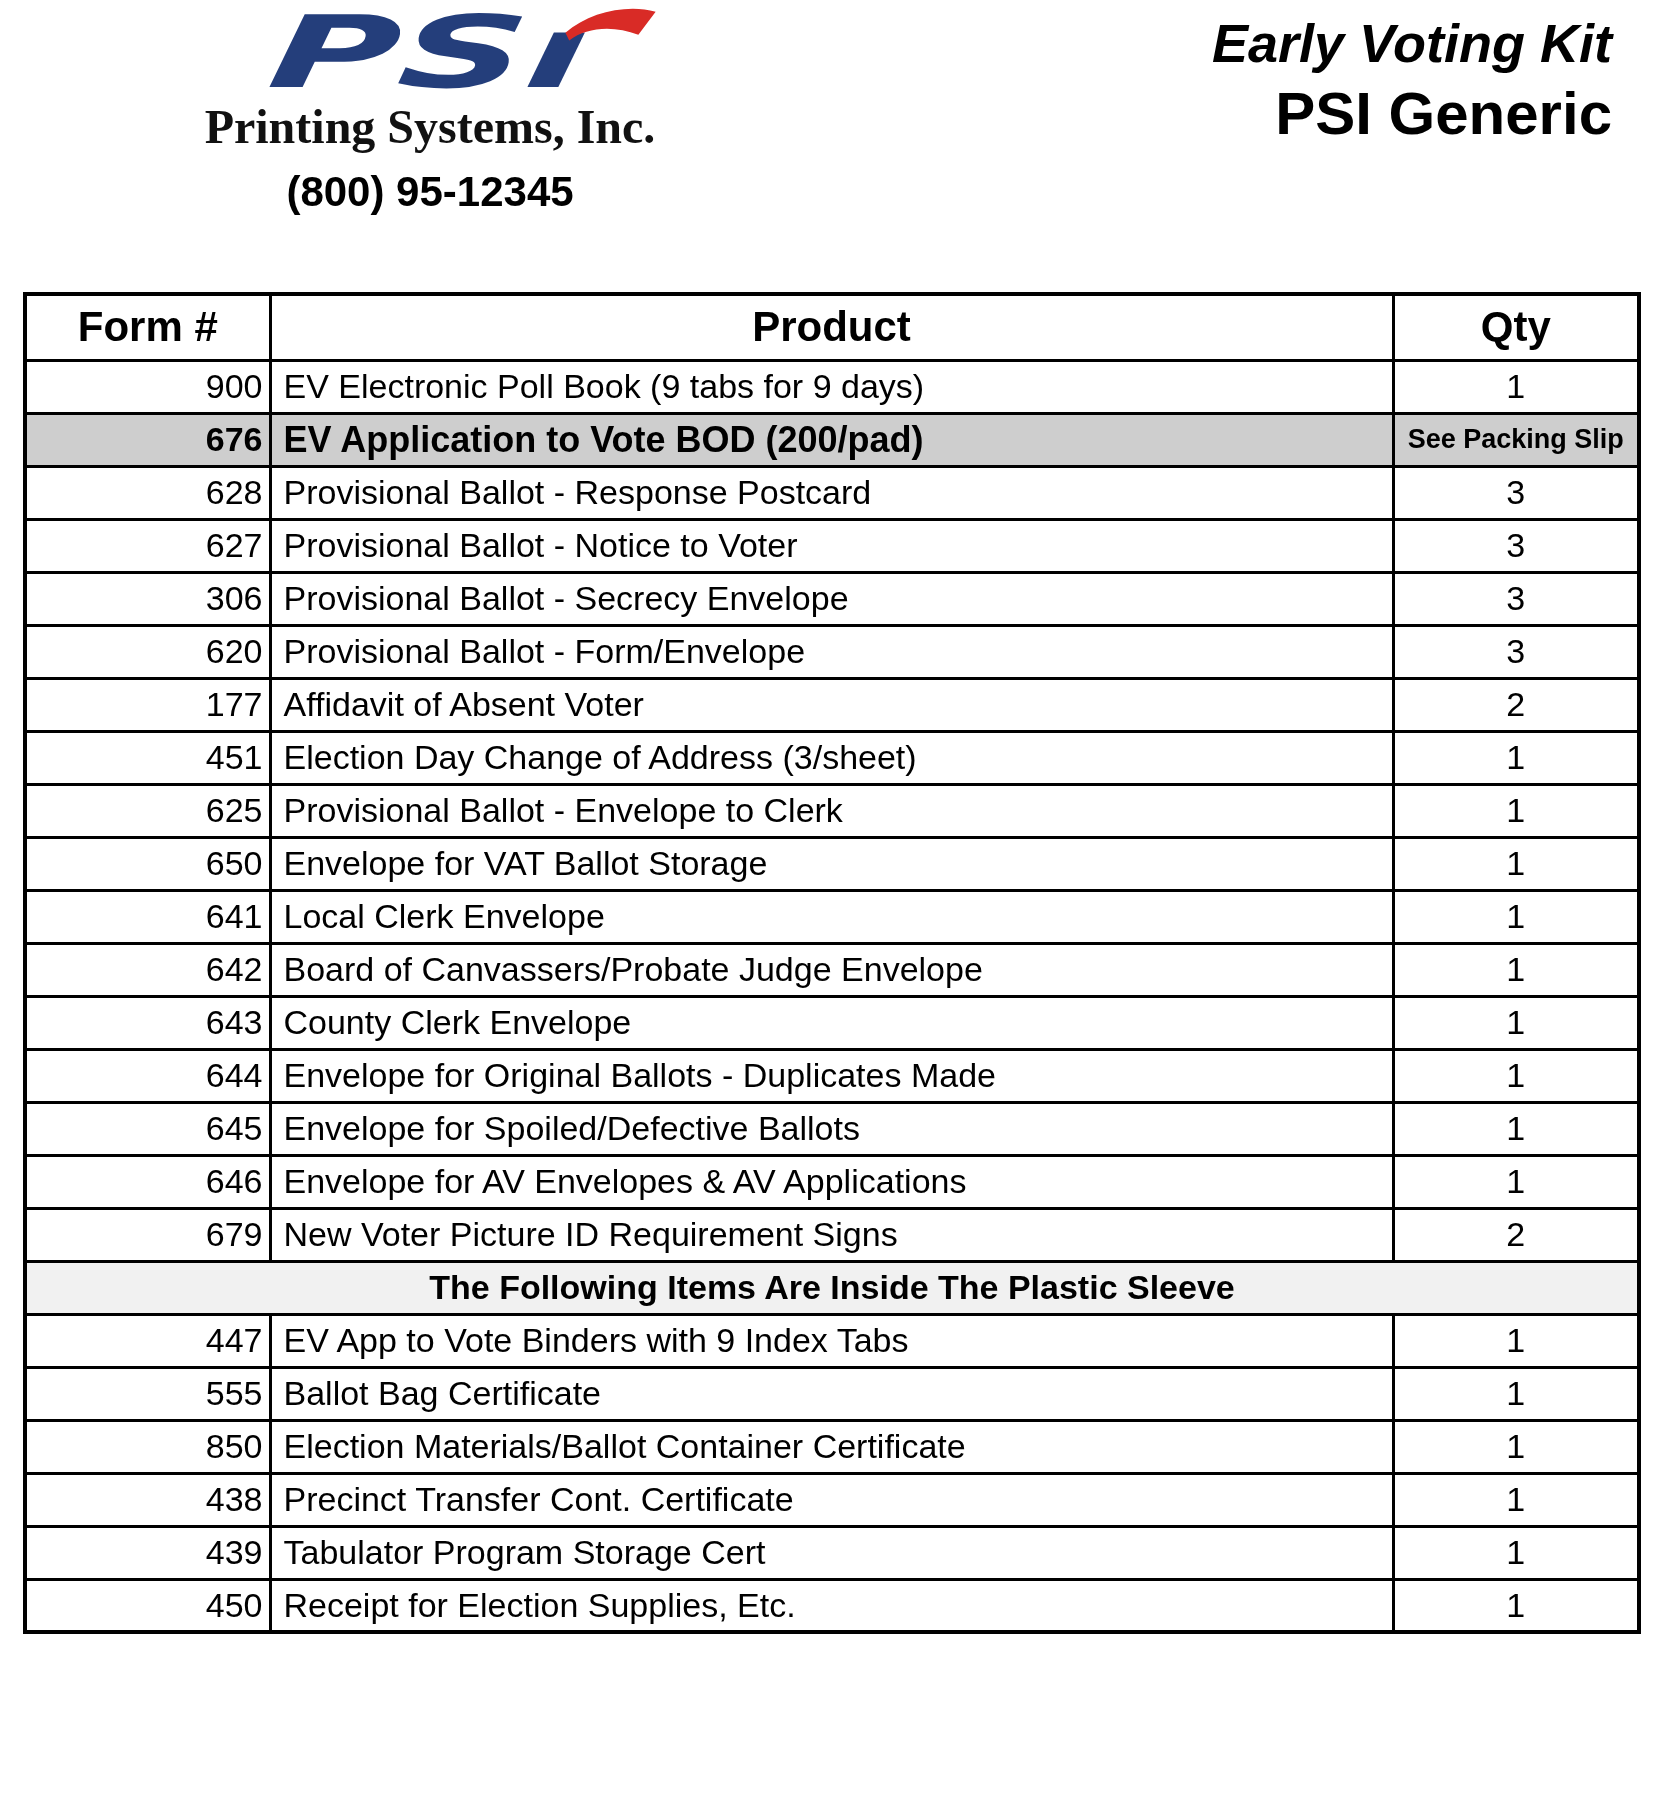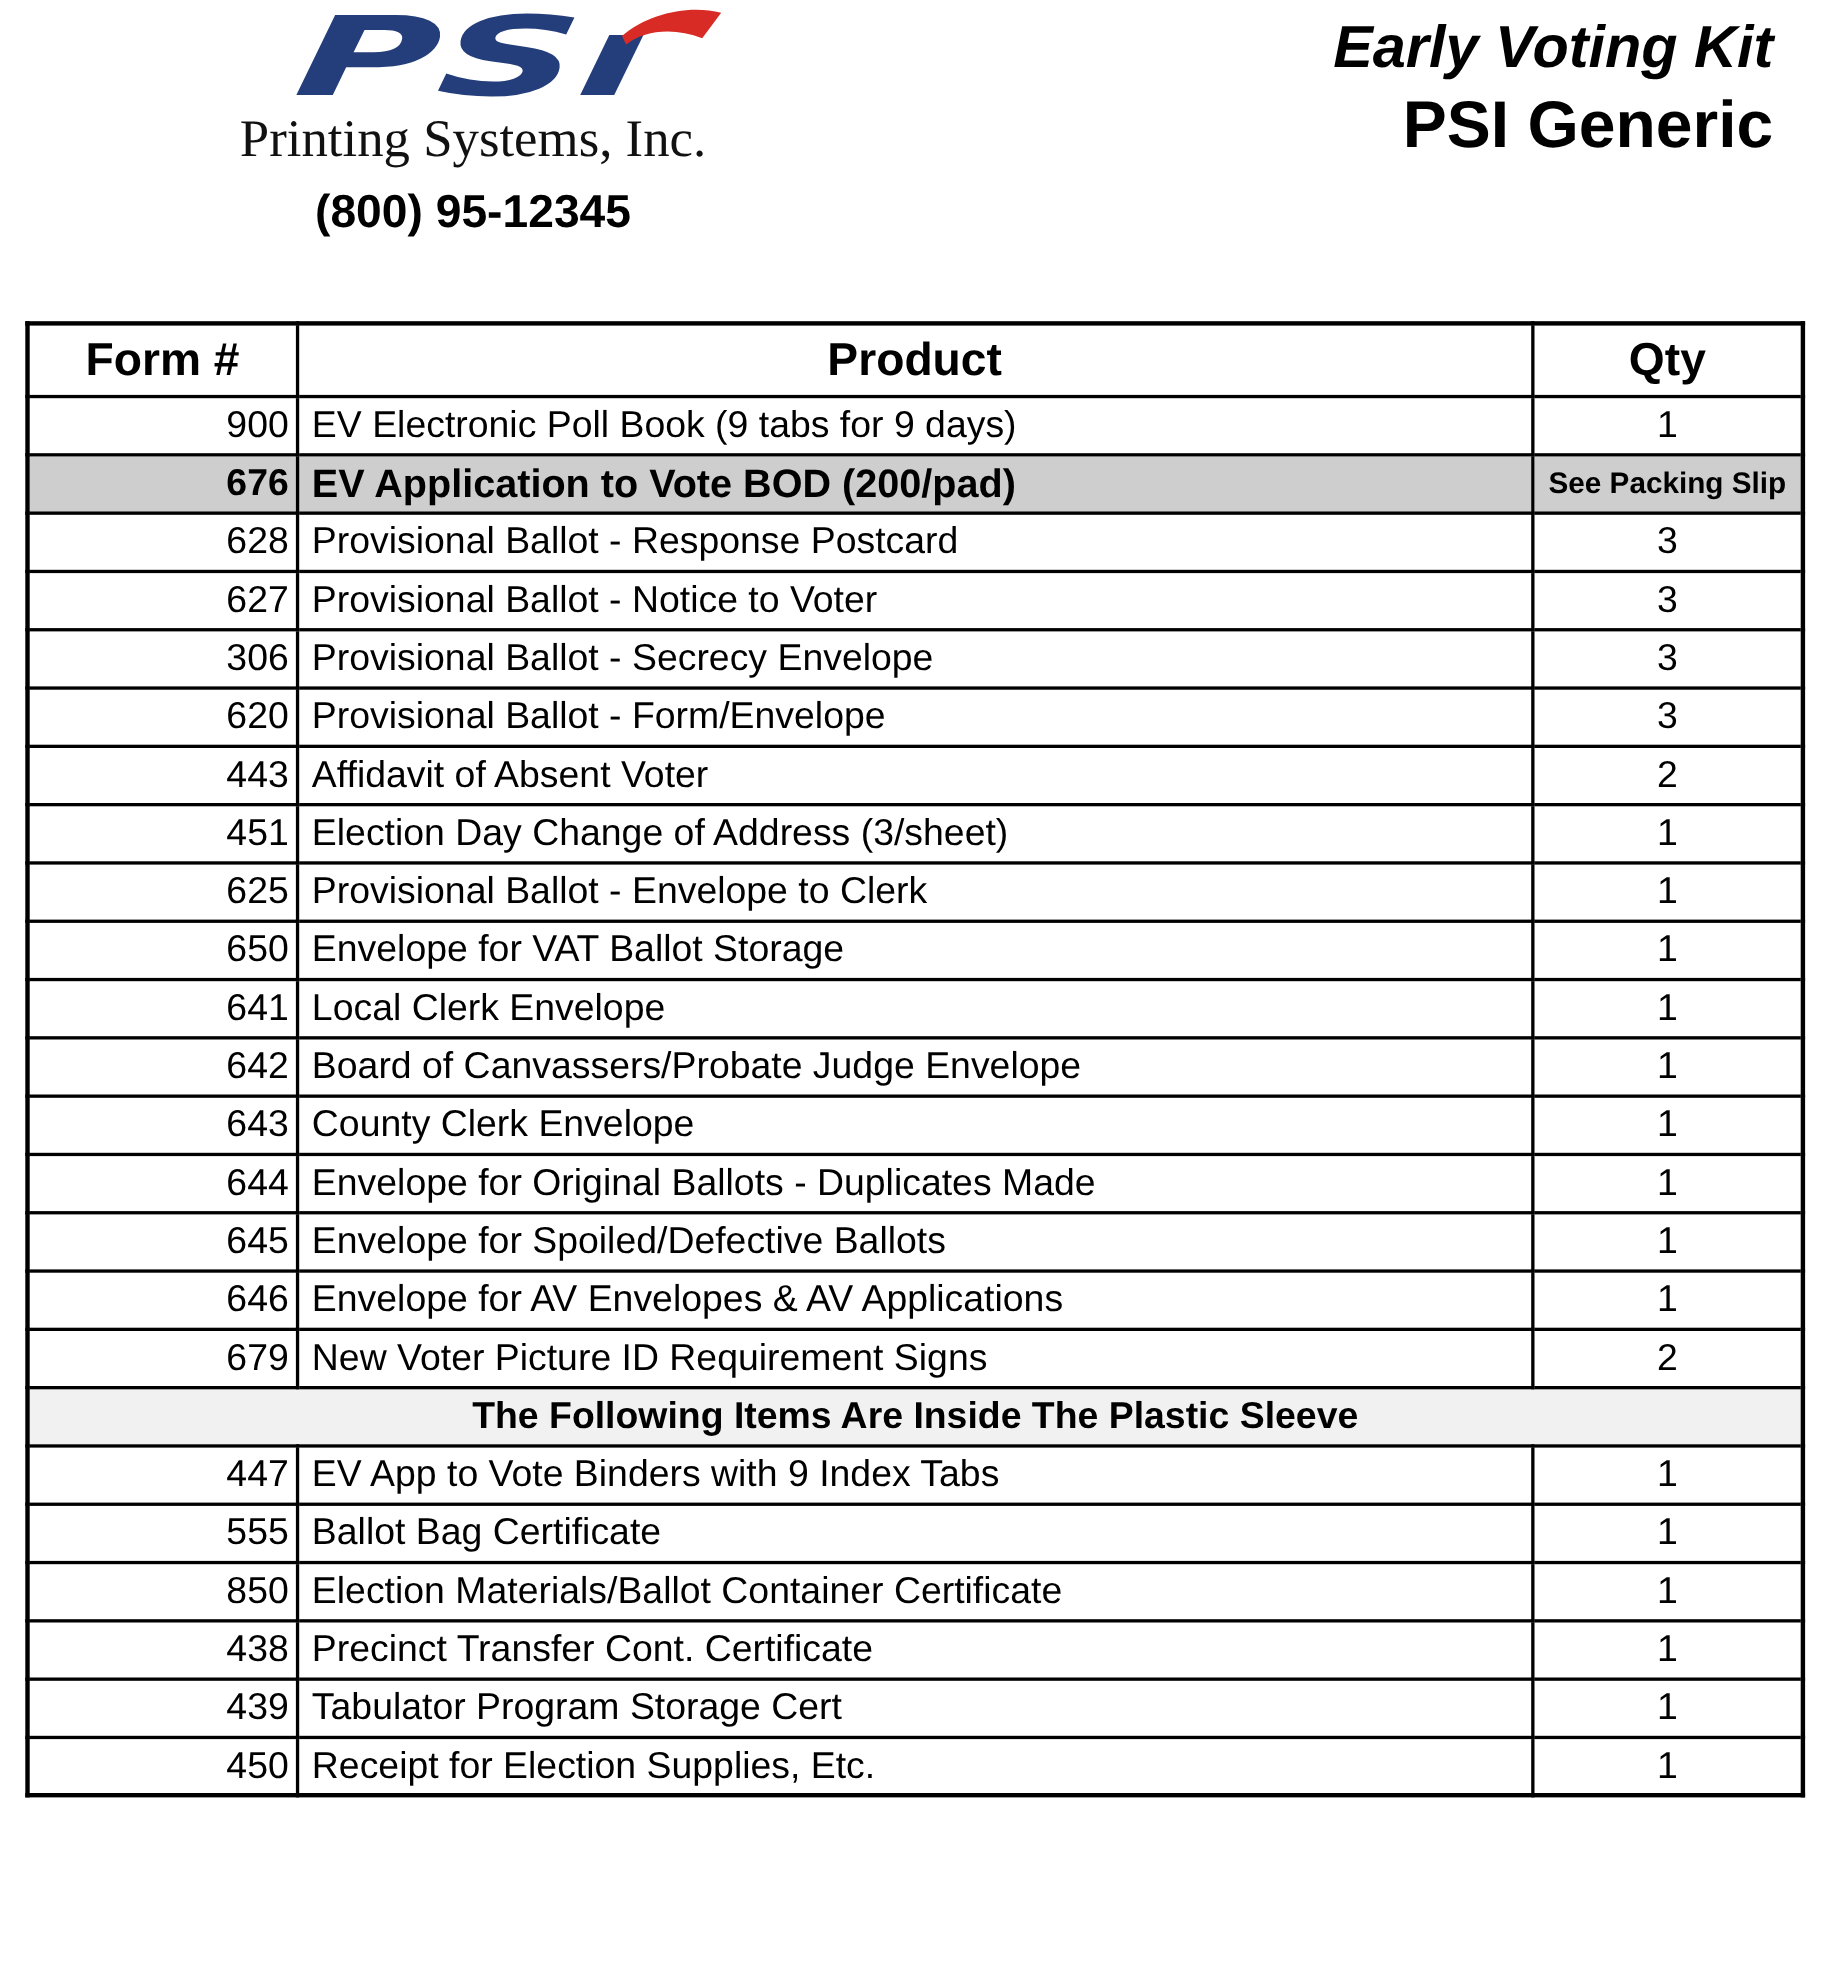--- a/index.html
+++ b/index.html
@@ -14,21 +14,21 @@
   body{
     width:1660px;height:1800px;background:#ffffff;color:#000;
     font-family:"Liberation Sans",sans-serif;
   }
   .page{position:relative;width:1660px;height:1800px;overflow:hidden;background:#fff;}
 
   
   .brand{position:absolute;left:170px;top:4px;width:520px;text-align:center;}
   .logo-svg{display:block;width:420px;height:96px;margin:0 0 0 75px;}
   .company{
-    font-family:"Liberation Serif",serif;font-weight:normal;font-size:48px;
+    font-family:"Liberation Serif",serif;font-weight:bold;font-size:48px;
     line-height:1.05;white-space:nowrap;margin-top:2px;color:#111;
   }
   .phone{font-weight:bold;font-size:42px;margin-top:16px;letter-spacing:0px;}
 
   .kit{position:absolute;right:48px;top:14px;text-align:right;}
   .kit-title{font-style:italic;font-weight:bold;font-size:54px;line-height:1.1;}
   .kit-subtitle{font-weight:bold;font-size:60px;line-height:1.1;margin-top:8px;}
 
   
   table.kit-table{
@@ -111,21 +111,21 @@
           <td class="form-cell">306</td>
           <td class="product-cell">Provisional Ballot - Secrecy Envelope</td>
           <td class="qty-cell">3</td>
         </tr>
         <tr>
           <td class="form-cell">620</td>
           <td class="product-cell">Provisional Ballot - Form/Envelope</td>
           <td class="qty-cell">3</td>
         </tr>
         <tr>
-          <td class="form-cell">443</td>
+          <td class="form-cell">177</td>
           <td class="product-cell">Affidavit of Absent Voter</td>
           <td class="qty-cell">2</td>
         </tr>
         <tr>
           <td class="form-cell">451</td>
           <td class="product-cell">Election Day Change of Address (3/sheet)</td>
           <td class="qty-cell">1</td>
         </tr>
         <tr>
           <td class="form-cell">625</td>

